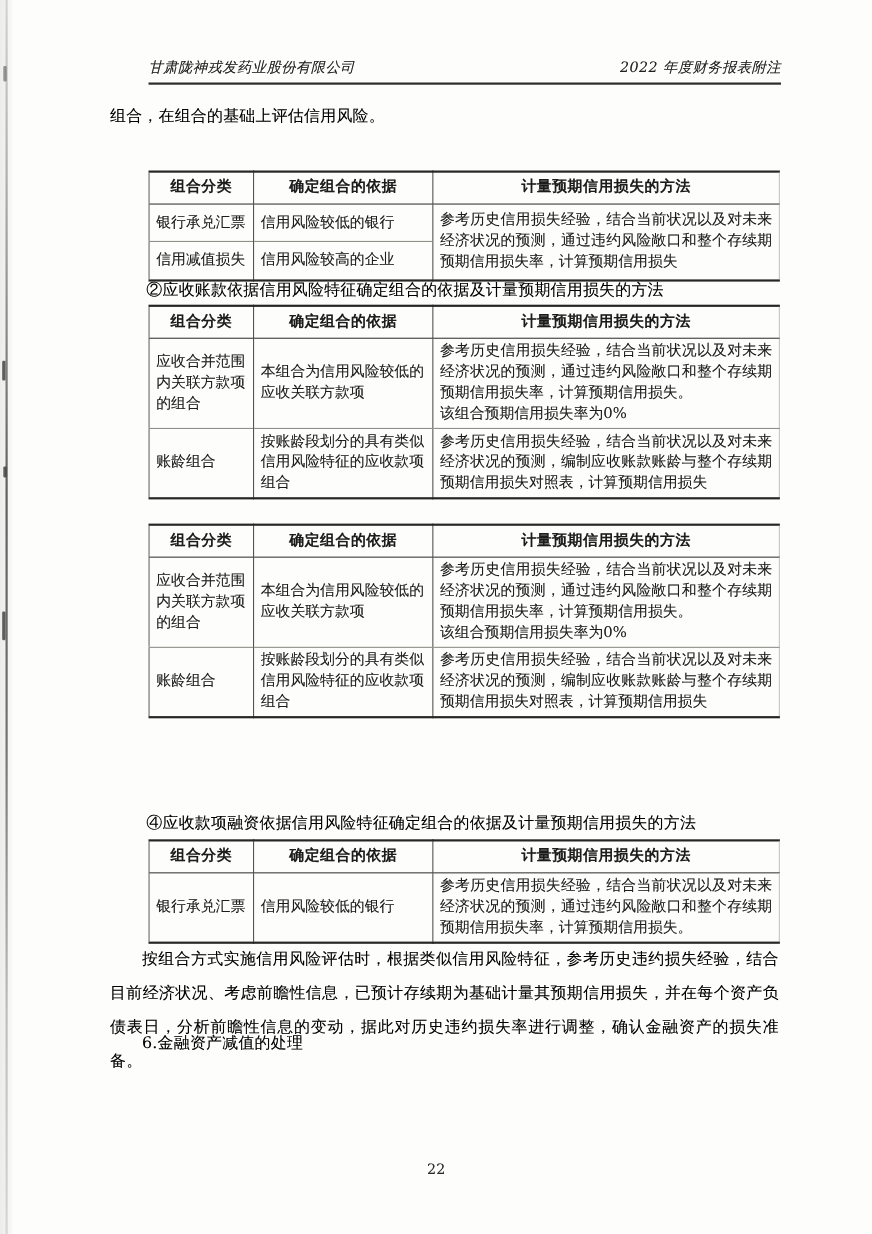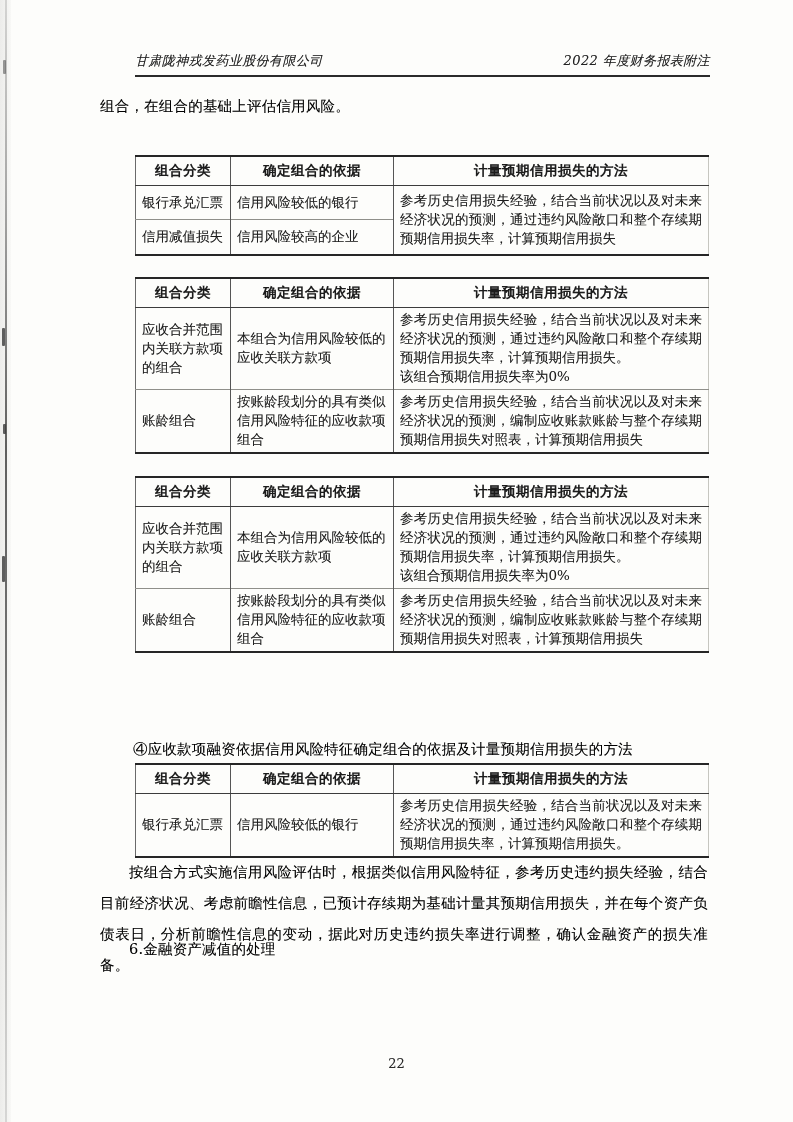--- a/index.html
+++ b/index.html
@@ -96,20 +96,21 @@
           <td class="c1">信用风险较低的银行</td>
           <td class="c2" rowspan="2">参考历史信用损失经验，结合当前状况以及对未来经济状况的预测，通过违约风险敞口和整个存续期预期信用损失率，计算预期信用损失</td>
         </tr>
         <tr>
           <td class="c0">信用减值损失</td>
           <td class="c1">信用风险较高的企业</td>
         </tr>
       </tbody>
   </table>
 
+  <div class="txt sec-heading h2">②应收账款依据信用风险特征确定组合的依据及计量预期信用损失的方法</div>
   <table class="t2">
     <colgroup>
         <col style="width:95px">
         <col style="width:163px">
         <col style="width:315px">
       </colgroup>
     <thead>
       <tr>
         <th>组合分类</th>
         <th>确定组合的依据</th>

